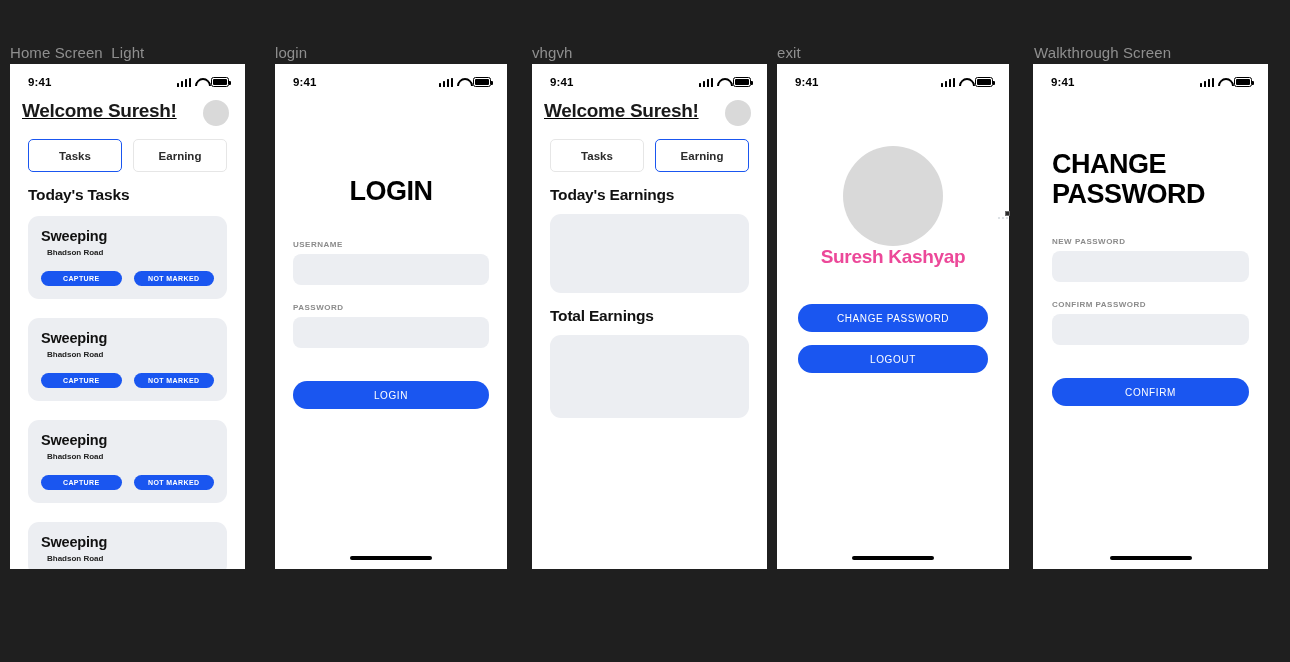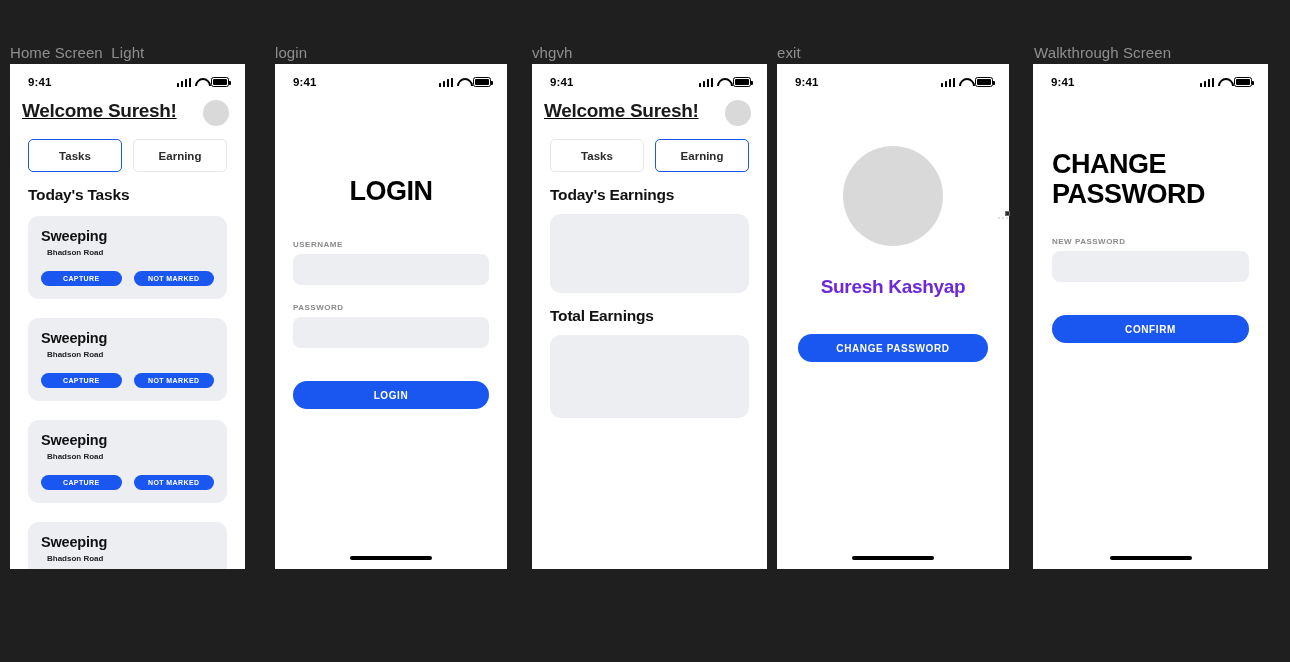--- a/index.html
+++ b/index.html
@@ -107,31 +107,31 @@
     font-size: 27px; font-weight: bold; color: #000;
     letter-spacing: -0.5px; line-height: 1.12;
   }
   .field-label {
     font-size: 8px; font-weight: bold; color: #8b8b8b;
     letter-spacing: 0.5px; margin-bottom: 5px;
   }
   .field-input { height: 31px; background: #eceef2; border-radius: 8px; }
   .cta {
     height: 28px; border-radius: 14px; background: #1a56f0;
-    color: #fff; font-size: 10px; font-weight: bold; letter-spacing: 0.6px;
+    color: #fff; font-size: 10px; font-weight: normal; letter-spacing: 0.6px;
     display: flex; align-items: center; justify-content: center;
   }
 
   .profile-avatar {
     width: 100px; height: 100px; border-radius: 50%;
     background: #d9d9d9; margin: 0 auto;
   }
   .profile-name {
     text-align: center; font-size: 19px; font-weight: bold;
-    color: #6d28d9; margin-top: 30px; letter-spacing: -0.3px;
+    color: #ec4899; margin-top: 0; letter-spacing: -0.3px;
   }
 
   .handle-dots {
     position: absolute; width: 14px; height: 3px;
     background: transparent; opacity: 0.45;
   }
   .handle-dots i {
     display: inline-block; width: 2px; height: 2px;
     background: #9aa4b2; border-radius: 50%; margin-right: 2px;
   }
@@ -302,20 +302,21 @@
             <span></span>
           </span>
       </div>
     </div>
 
     <div style="padding:0 21px;">
       <div class="profile-avatar" style="margin-top:56px;"></div>
       <div class="profile-name">Suresh Kashyap</div>
 
       <div class="cta" style="margin-top:36px;">CHANGE PASSWORD</div>
+      <div class="cta" style="margin-top:13px;">LOGOUT</div>
     </div>
 
     <div class="home-indicator"></div>
   </div>
 
   <div class="handle-dots" style="left:998px; top:205px;"><i></i><i></i><i></i></div>
   <div class="handle-sq" style="left:1005px; top:211px;"></div>
 
   <div class="phone" style="left:1033px; top:64px; width:235px; height:505px;">
 
@@ -339,20 +340,24 @@
       <div style="margin-top:59px;">
         <div class="big-title">CHANGE</div>
         <div class="big-title">PASSWORD</div>
       </div>
 
       <div style="margin-top:28px;">
         <div class="field-label">NEW PASSWORD</div>
         <div class="field-input"></div>
       </div>
 
+      <div style="margin-top:18px;">
+        <div class="field-label">CONFIRM PASSWORD</div>
+        <div class="field-input"></div>
+      </div>
 
       <div class="cta" style="margin-top:33px;">CONFIRM</div>
     </div>
 
     <div class="home-indicator"></div>
   </div>
 
 </div>
 
 </body></html>

